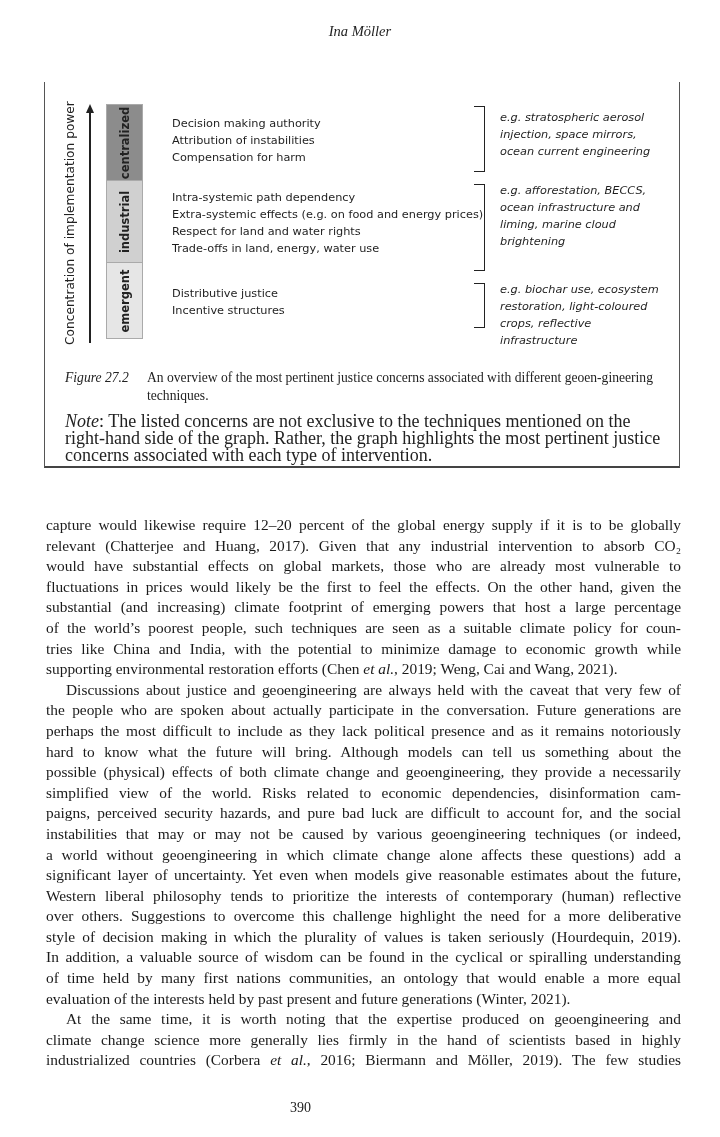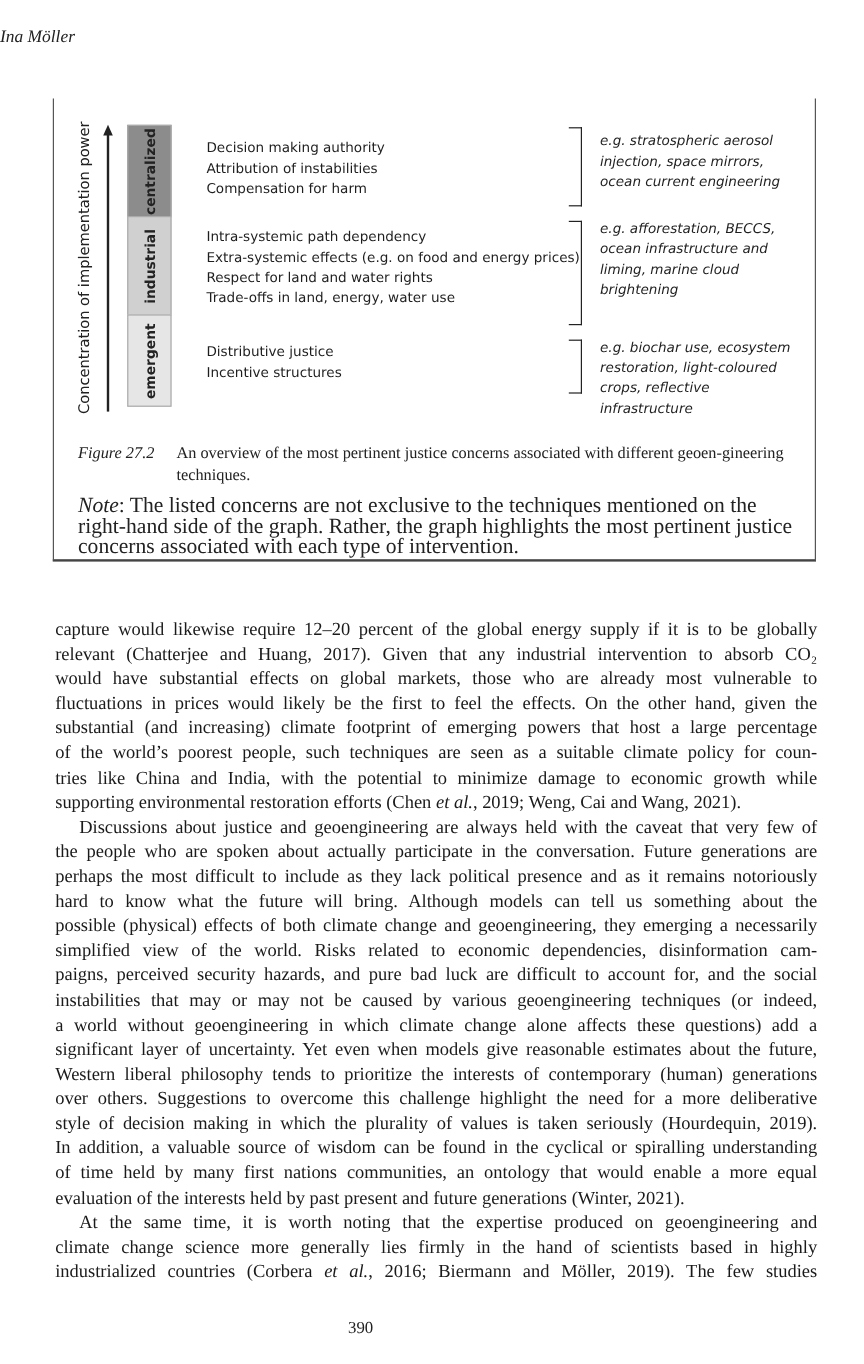--- a/index.html
+++ b/index.html
@@ -2,21 +2,21 @@
 <html><head>
   <meta charset="utf-8">
   <style>
     html, body { margin: 0; padding: 0; }
     body {
       width: 720px; height: 1137px; background: #ffffff; position: relative;
       overflow: hidden; color: #1a1a1a;
       font-family: "Liberation Serif", "DejaVu Serif", serif;
     }
     .running-head {
-      position: absolute; top: 23px; left: 0; width: 720px; 
+      position: absolute; top: 23px; left: 0; width: 720px; text-align: center;
       font-style: italic; font-size: 14.5px; color: #222;
     }
     
     .fig-frame {
       position: absolute; left: 44px; top: 82px; width: 636px; height: 386px;
       border-left: 1.5px solid #555; border-right: 1.5px solid #555; border-bottom: 2px solid #444;
       box-sizing: border-box;
     }
     .axis-label {
       position: absolute; left: 63px; top: 345px; width: 240px; height: 20px;
@@ -147,27 +147,27 @@
     <span class="line">would have substantial effects on global markets, those who are already most vulnerable to</span>
     <span class="line">fluctuations in prices would likely be the first to feel the effects. On the other hand, given the</span>
     <span class="line">substantial (and increasing) climate footprint of emerging powers that host a large percentage</span>
     <span class="line">of the world’s poorest people, such techniques are seen as a suitable climate policy for coun-</span>
     <span class="line">tries like China and India, with the potential to minimize damage to economic growth while</span>
     <span class="line last">supporting environmental restoration efforts (Chen <i>et al.</i>, 2019; Weng, Cai and Wang, 2021).</span>
     <span class="line" style="text-indent: 20px;">Discussions about justice and geoengineering are always held with the caveat that very few of</span>
     <span class="line">the people who are spoken about actually participate in the conversation. Future generations are</span>
     <span class="line">perhaps the most difficult to include as they lack political presence and as it remains notoriously</span>
     <span class="line">hard to know what the future will bring. Although models can tell us something about the</span>
-    <span class="line">possible (physical) effects of both climate change and geoengineering, they emerging a necessarily</span>
+    <span class="line">possible (physical) effects of both climate change and geoengineering, they provide a necessarily</span>
     <span class="line">simplified view of the world. Risks related to economic dependencies, disinformation cam-</span>
     <span class="line">paigns, perceived security hazards, and pure bad luck are difficult to account for, and the social</span>
     <span class="line">instabilities that may or may not be caused by various geoengineering techniques (or indeed,</span>
     <span class="line">a world without geoengineering in which climate change alone affects these questions) add a</span>
     <span class="line">significant layer of uncertainty. Yet even when models give reasonable estimates about the future,</span>
-    <span class="line">Western liberal philosophy tends to prioritize the interests of contemporary (human) generations</span>
+    <span class="line">Western liberal philosophy tends to prioritize the interests of contemporary (human) reflective</span>
     <span class="line">over others. Suggestions to overcome this challenge highlight the need for a more deliberative</span>
     <span class="line">style of decision making in which the plurality of values is taken seriously (Hourdequin, 2019).</span>
     <span class="line">In addition, a valuable source of wisdom can be found in the cyclical or spiralling understanding</span>
     <span class="line">of time held by many first nations communities, an ontology that would enable a more equal</span>
     <span class="line last">evaluation of the interests held by past present and future generations (Winter, 2021).</span>
     <span class="line" style="text-indent: 20px;">At the same time, it is worth noting that the expertise produced on geoengineering and</span>
     <span class="line">climate change science more generally lies firmly in the hand of scientists based in highly</span>
     <span class="line">industrialized countries (Corbera <i>et al.</i>, 2016; Biermann and Möller, 2019). The few studies</span>
   </div>
 

